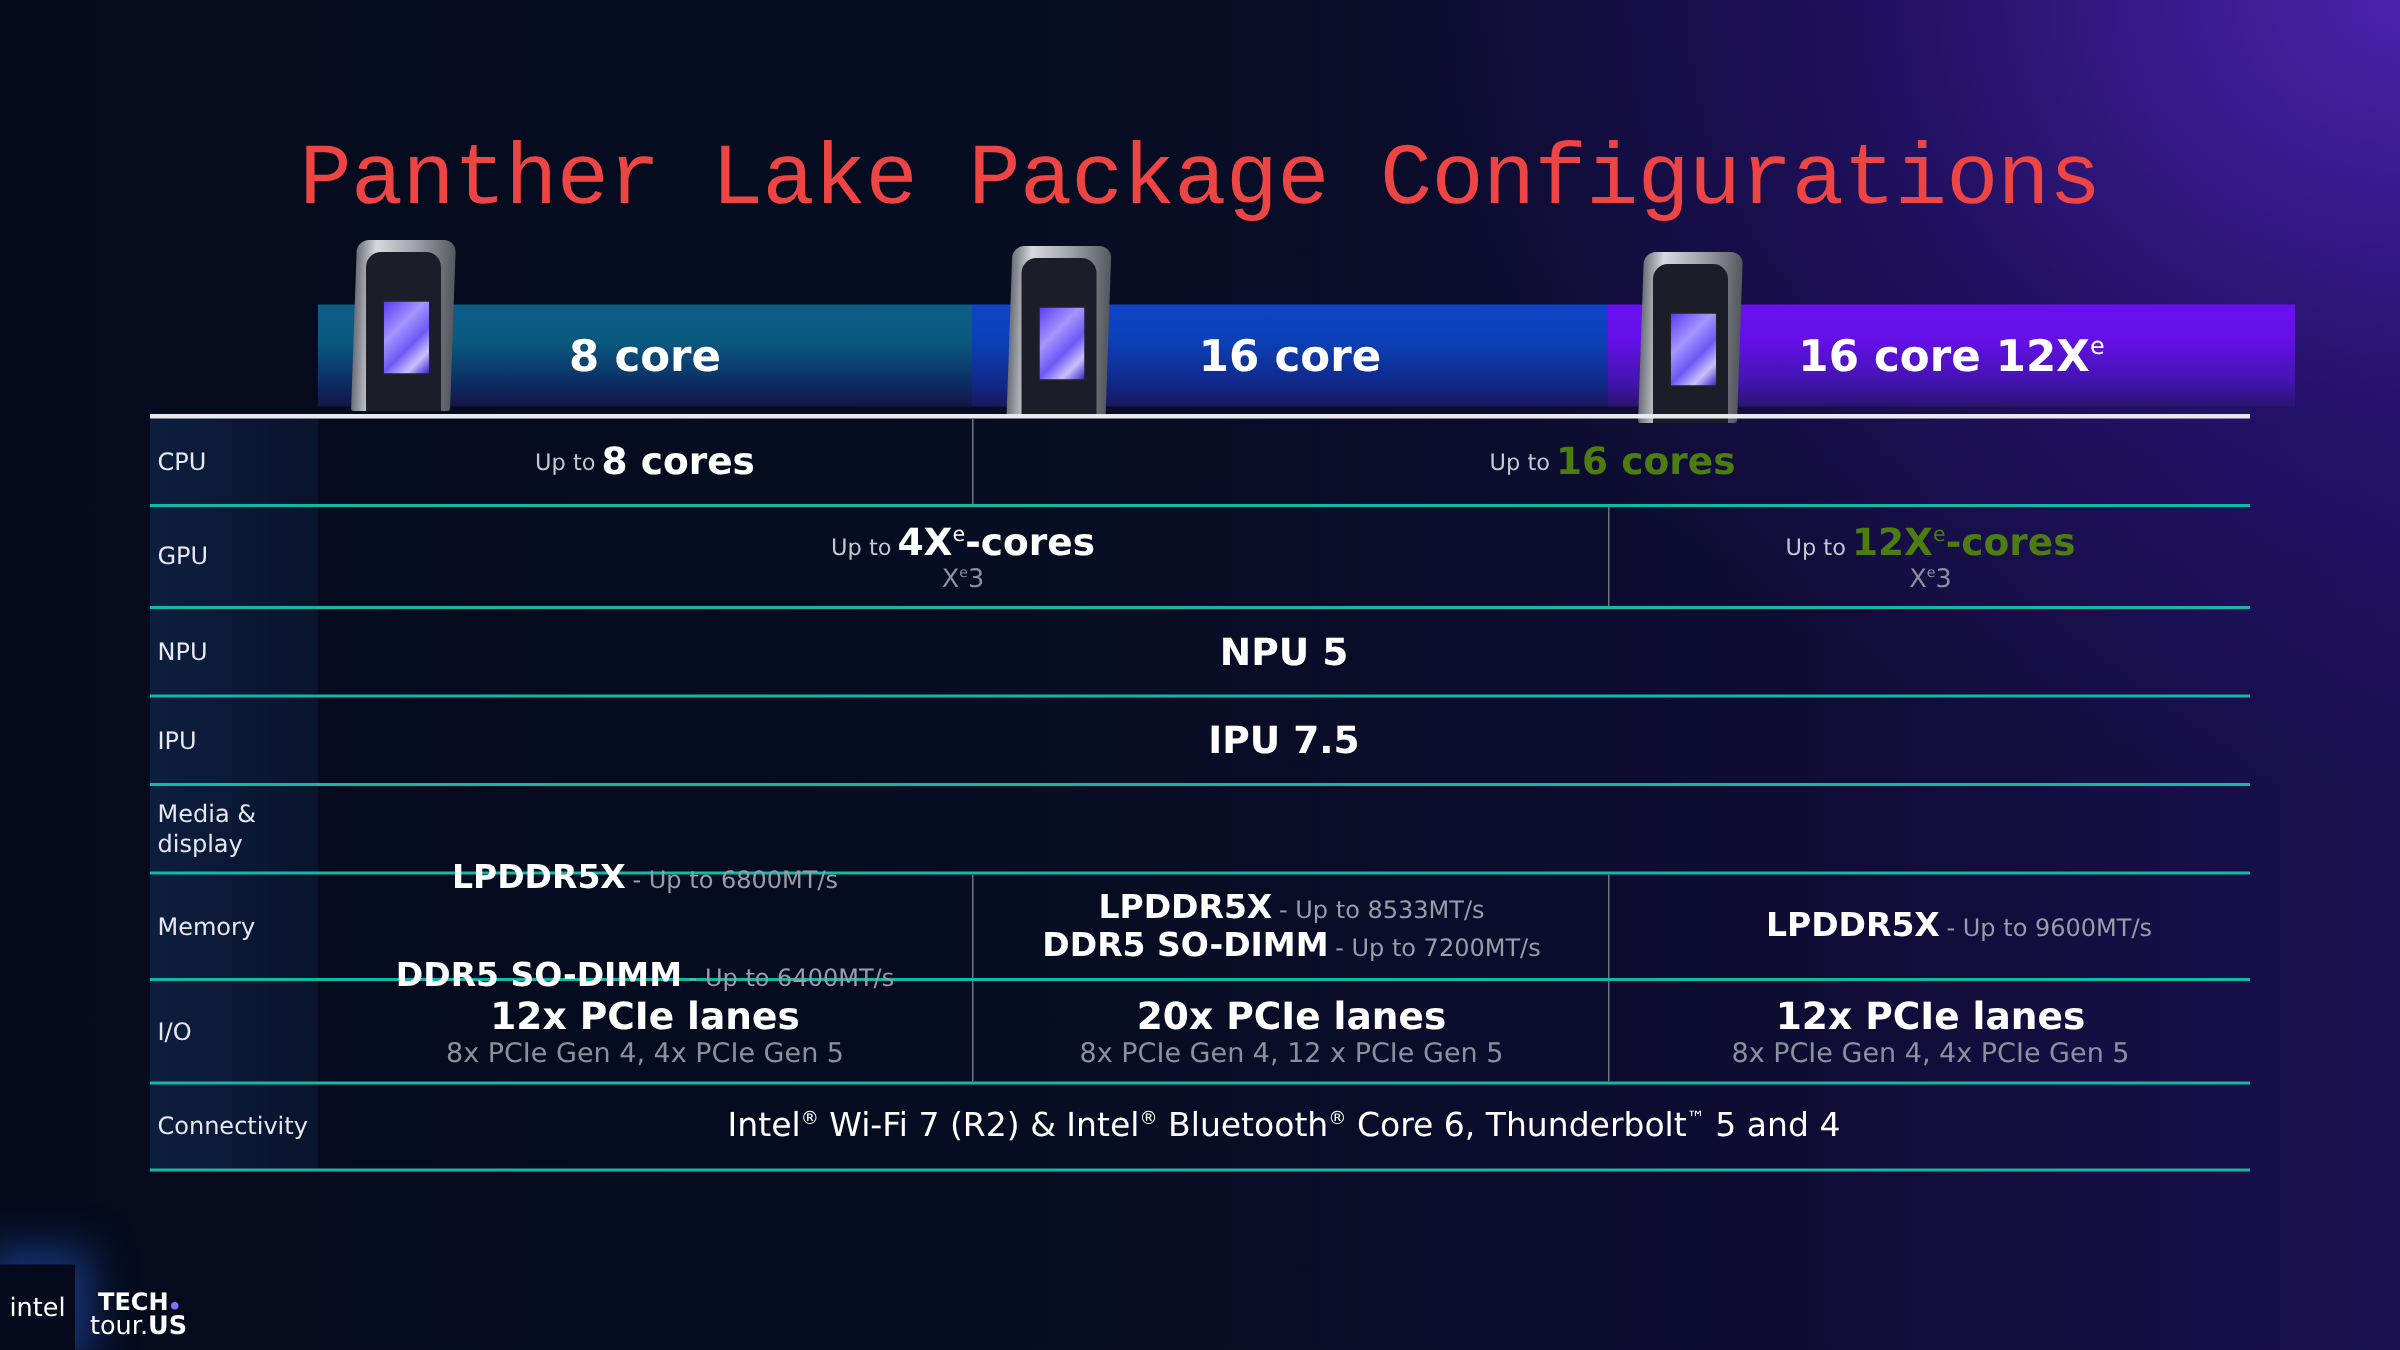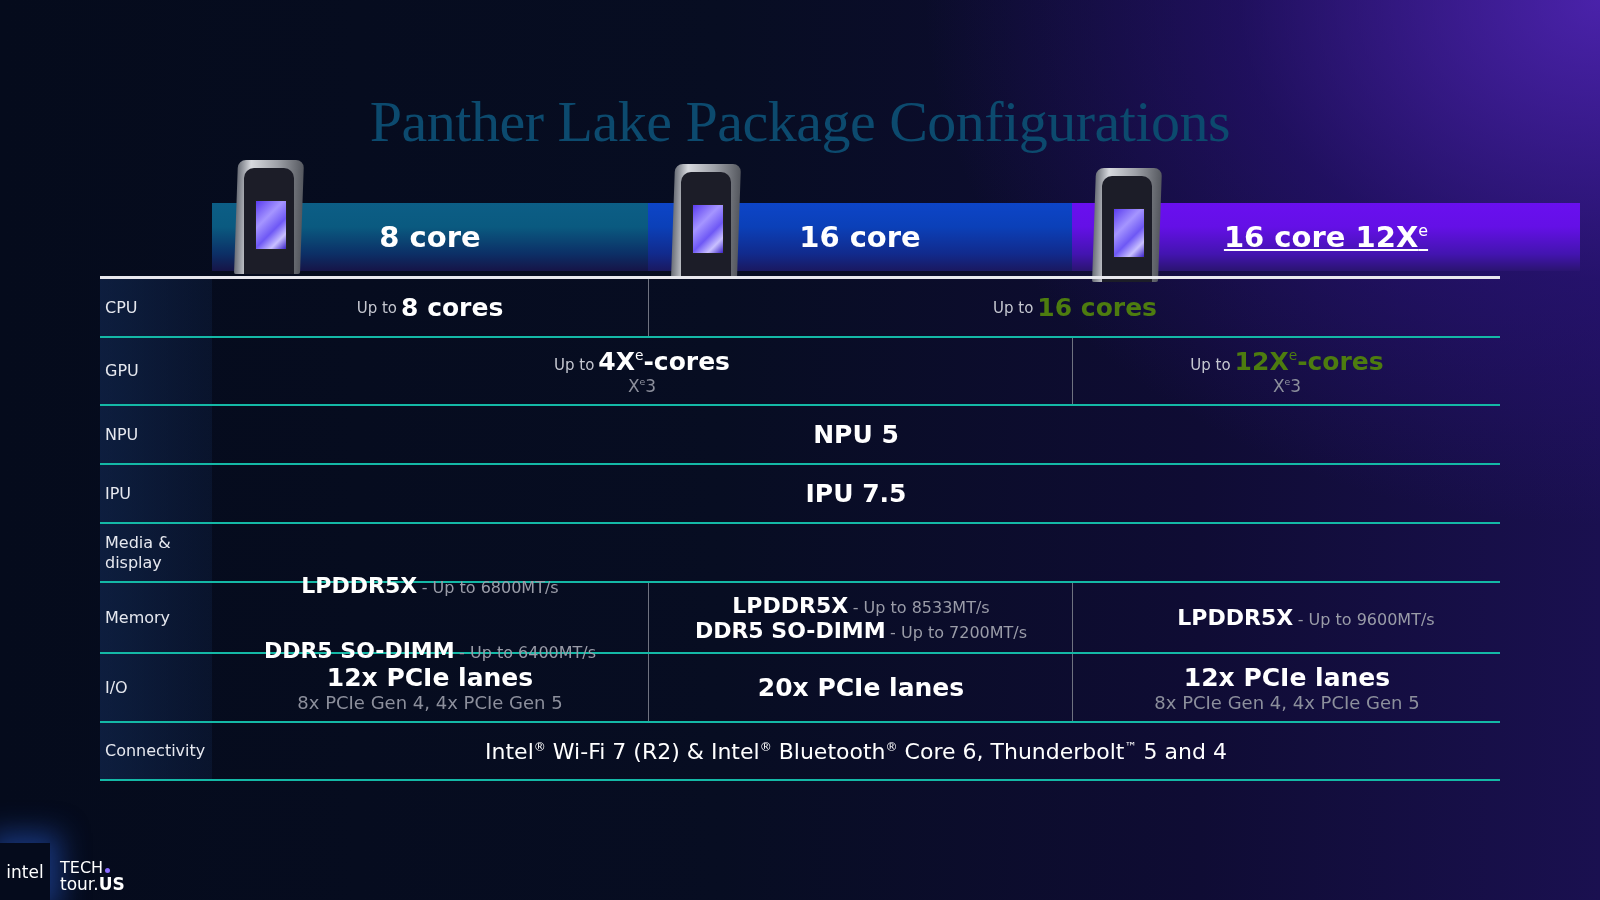--- a/index.html
+++ b/index.html
@@ -2,28 +2,28 @@
 <html><head>
 <meta charset="utf-8">
 <style>
   html,body{margin:0;padding:0;}
   body{width:1600px;height:900px;overflow:hidden;position:relative;
     font-family:"Liberation Sans","DejaVu Sans",sans-serif;color:#fff;
     background:
       radial-gradient(ellipse 900px 700px at 1600px 0px, rgba(90,40,200,0.75) 0%, rgba(50,20,140,0.45) 40%, rgba(10,10,40,0) 75%),
       linear-gradient(90deg,#050b1c 0%,#070d22 45%,#0f0c34 75%,#1a1050 100%);}
   .title{position:absolute;left:0;width:1600px;top:88px;text-align:center;
-    font-size:58px;font-weight:300;color:#0c4a6e;letter-spacing:-0.5px;
-    font-family:Liberation Serif, serif;font-weight:200;}
+    font-size:58px;font-weight:300;color:#ef4444;letter-spacing:-0.5px;
+    font-family:Liberation Mono, monospace;font-weight:200;}
   .hdr{position:absolute;top:203px;height:68px;display:flex;align-items:center;justify-content:center;
     font-size:29px;font-weight:bold;color:#fff;font-family:"DejaVu Sans",sans-serif;}
   .hdr .lbl{position:relative;}
   .h1{left:212px;width:436px;background:linear-gradient(180deg,#0c5e86 0%,#0a5a80 35%,#0c2f66 75%,#161447 100%);}
   .h2{left:648px;width:424px;background:linear-gradient(180deg,#0d45c8 0%,#0b40b8 35%,#112a8c 75%,#1a1860 100%);}
-  .h3{left:1072px;width:508px;background:linear-gradient(180deg,#6a0ff0 0%,#6410e6 35%,#4314b0 75%,#2a1470 100%);text-decoration:underline;}
+  .h3{left:1072px;width:458px;background:linear-gradient(180deg,#6a0ff0 0%,#6410e6 35%,#4314b0 75%,#2a1470 100%);}
   .chip{position:absolute;top:160px;width:66px;height:114px;}
   .chip .frame{position:absolute;inset:0;border-radius:8px 8px 2px 2px;
     background:linear-gradient(90deg,#6b6f78,#d7d9de 20%,#9ea1a8 60%,#55585f);transform:skewX(-2deg);}
   .chip .inner{position:absolute;left:8px;top:8px;right:8px;bottom:0;border-radius:10px 10px 0 0;background:#1c1d28;}
   .chip .die{position:absolute;left:19px;top:40px;width:30px;height:48px;
     background:linear-gradient(135deg,#5a3cf0,#a595ff 35%,#6e58f5 60%,#c9c0ff 80%,#3a22c8);border:1px solid #222;}
   .labelcol{position:absolute;left:100px;top:278px;width:112px;height:502px;
     background:linear-gradient(90deg,rgba(20,45,90,0.55),rgba(20,45,90,0.25));}
   .row{position:absolute;left:100px;width:1400px;border-bottom:2px solid #14b8a6;}
   .row .rl{position:absolute;left:5px;top:0;bottom:0;display:flex;align-items:center;
@@ -37,21 +37,21 @@
   .sub{font-size:18px;color:#8c8f9c;font-family:"DejaVu Sans",sans-serif;}
   .subsm{font-size:17px;color:#8c8f9c;font-family:"DejaVu Sans",sans-serif;}
   .memb{font-size:22px;font-weight:bold;font-family:"DejaVu Sans",sans-serif;color:#fff;}
   .memspeed{font-size:16px;color:#9a9ca8;font-family:"DejaVu Sans",sans-serif;}
   sup{font-size:0.55em;vertical-align:0.7em;font-weight:normal;}
   .conn{font-size:22px;font-family:"DejaVu Sans",sans-serif;color:#fff;}
   .logo{position:absolute;left:0;top:843px;width:50px;height:57px;background:#050b1c;
     box-shadow:0 0 28px 10px rgba(40,90,200,0.55);display:flex;align-items:center;justify-content:center;}
   .logo span{font-size:17px;color:#fff;font-family:"DejaVu Sans",sans-serif;}
   .tt{position:absolute;left:60px;top:860px;line-height:16px;font-family:"DejaVu Sans",sans-serif;}
-  .tt .a{font-size:16px;font-weight:normal;color:#fff;}
+  .tt .a{font-size:16px;font-weight:bold;color:#fff;text-align:center;}
   .tt .b{font-size:17px;color:#fff;}
   .tt .b b{font-weight:bold;}
   .tt .dot{display:inline-block;width:5px;height:5px;background:#8a6cff;border-radius:50%;margin-left:2px;}
 </style>
 </head>
 <body>
 
 <div class="title">Panther Lake Package Configurations</div>
 
 <div class="hdr h1">
@@ -150,20 +150,21 @@
 </div>
 
 <div class="row" style="top:654px;height:67px;">
   <div class="rl">I/O</div>
   <div class="cell" style="left:112px;width:436px;">
     <span class="big">12x PCIe lanes</span>
     <span class="sub">8x PCIe Gen 4, 4x PCIe Gen 5</span>
   </div>
   <div class="cell vsep" style="left:548px;width:424px;">
     <span class="big">20x PCIe lanes</span>
+    <span class="sub">8x PCIe Gen 4, 12 x PCIe Gen 5</span>
   </div>
   <div class="cell vsep" style="left:972px;width:428px;">
     <span class="big">12x PCIe lanes</span>
     <span class="sub">8x PCIe Gen 4, 4x PCIe Gen 5</span>
   </div>
 </div>
 
 <div class="row" style="top:723px;height:56px;">
   <div class="rl">Connectivity</div>
   <div class="cell" style="left:112px;width:1288px;">

